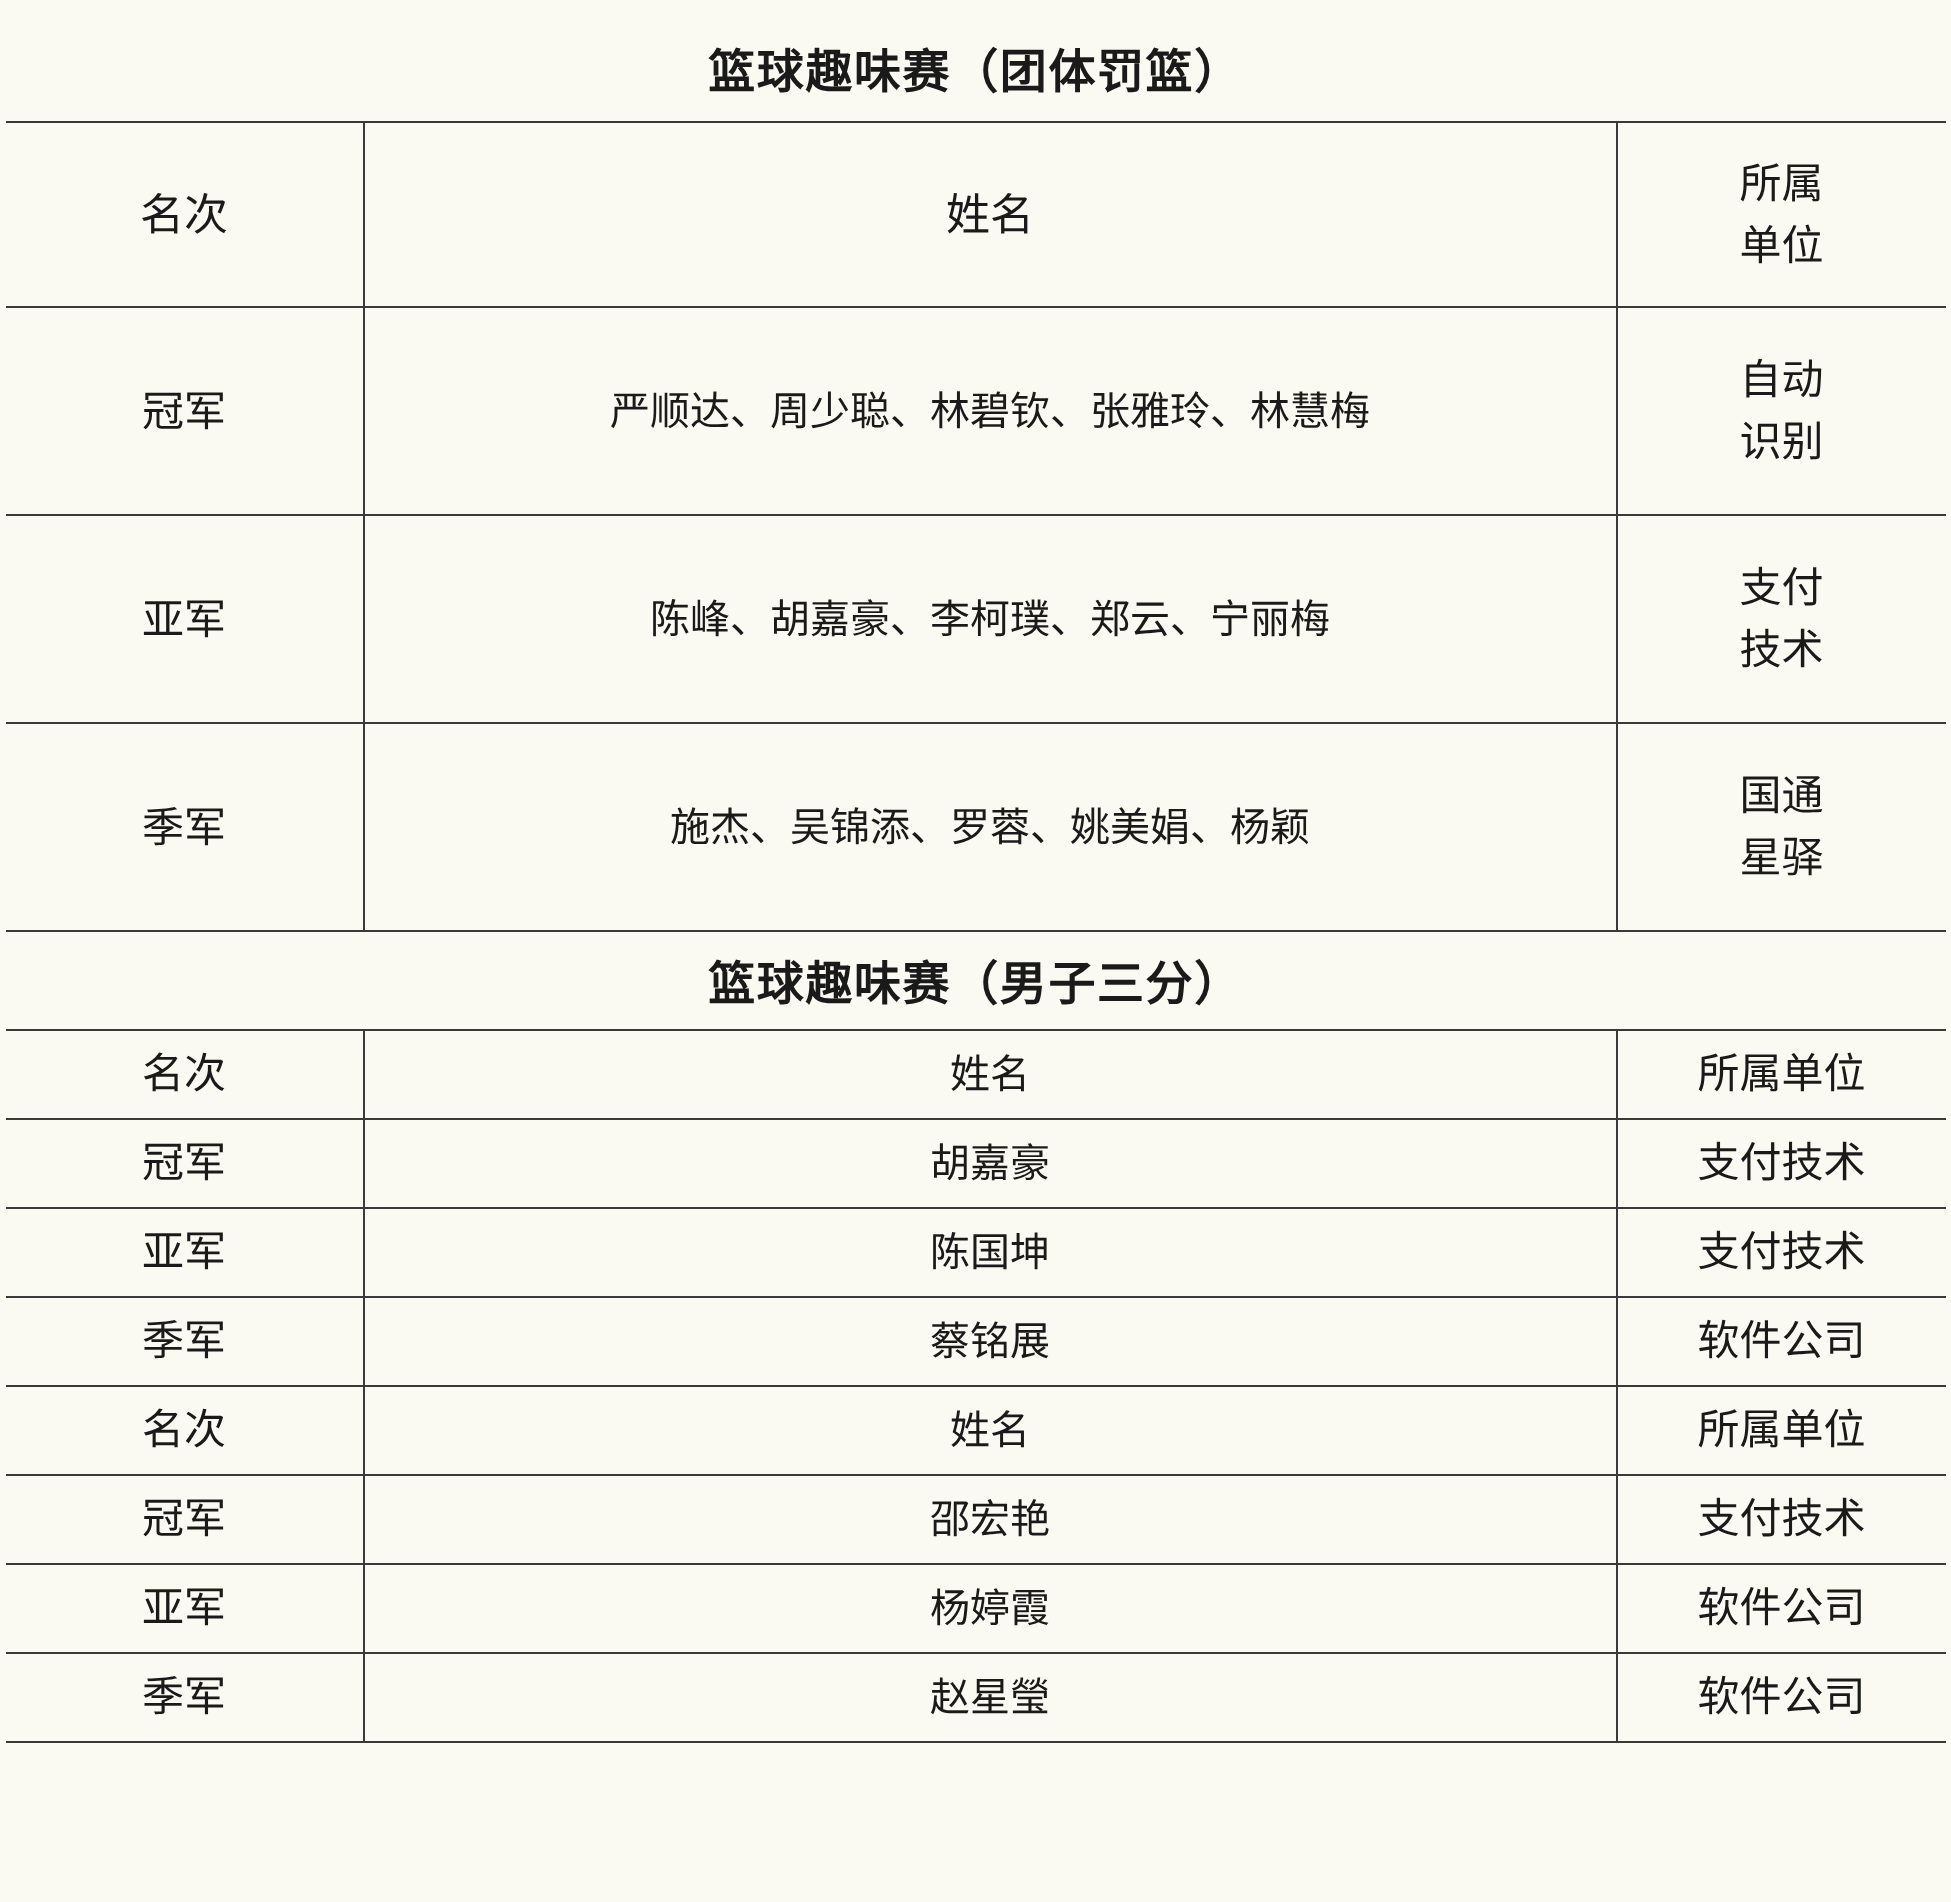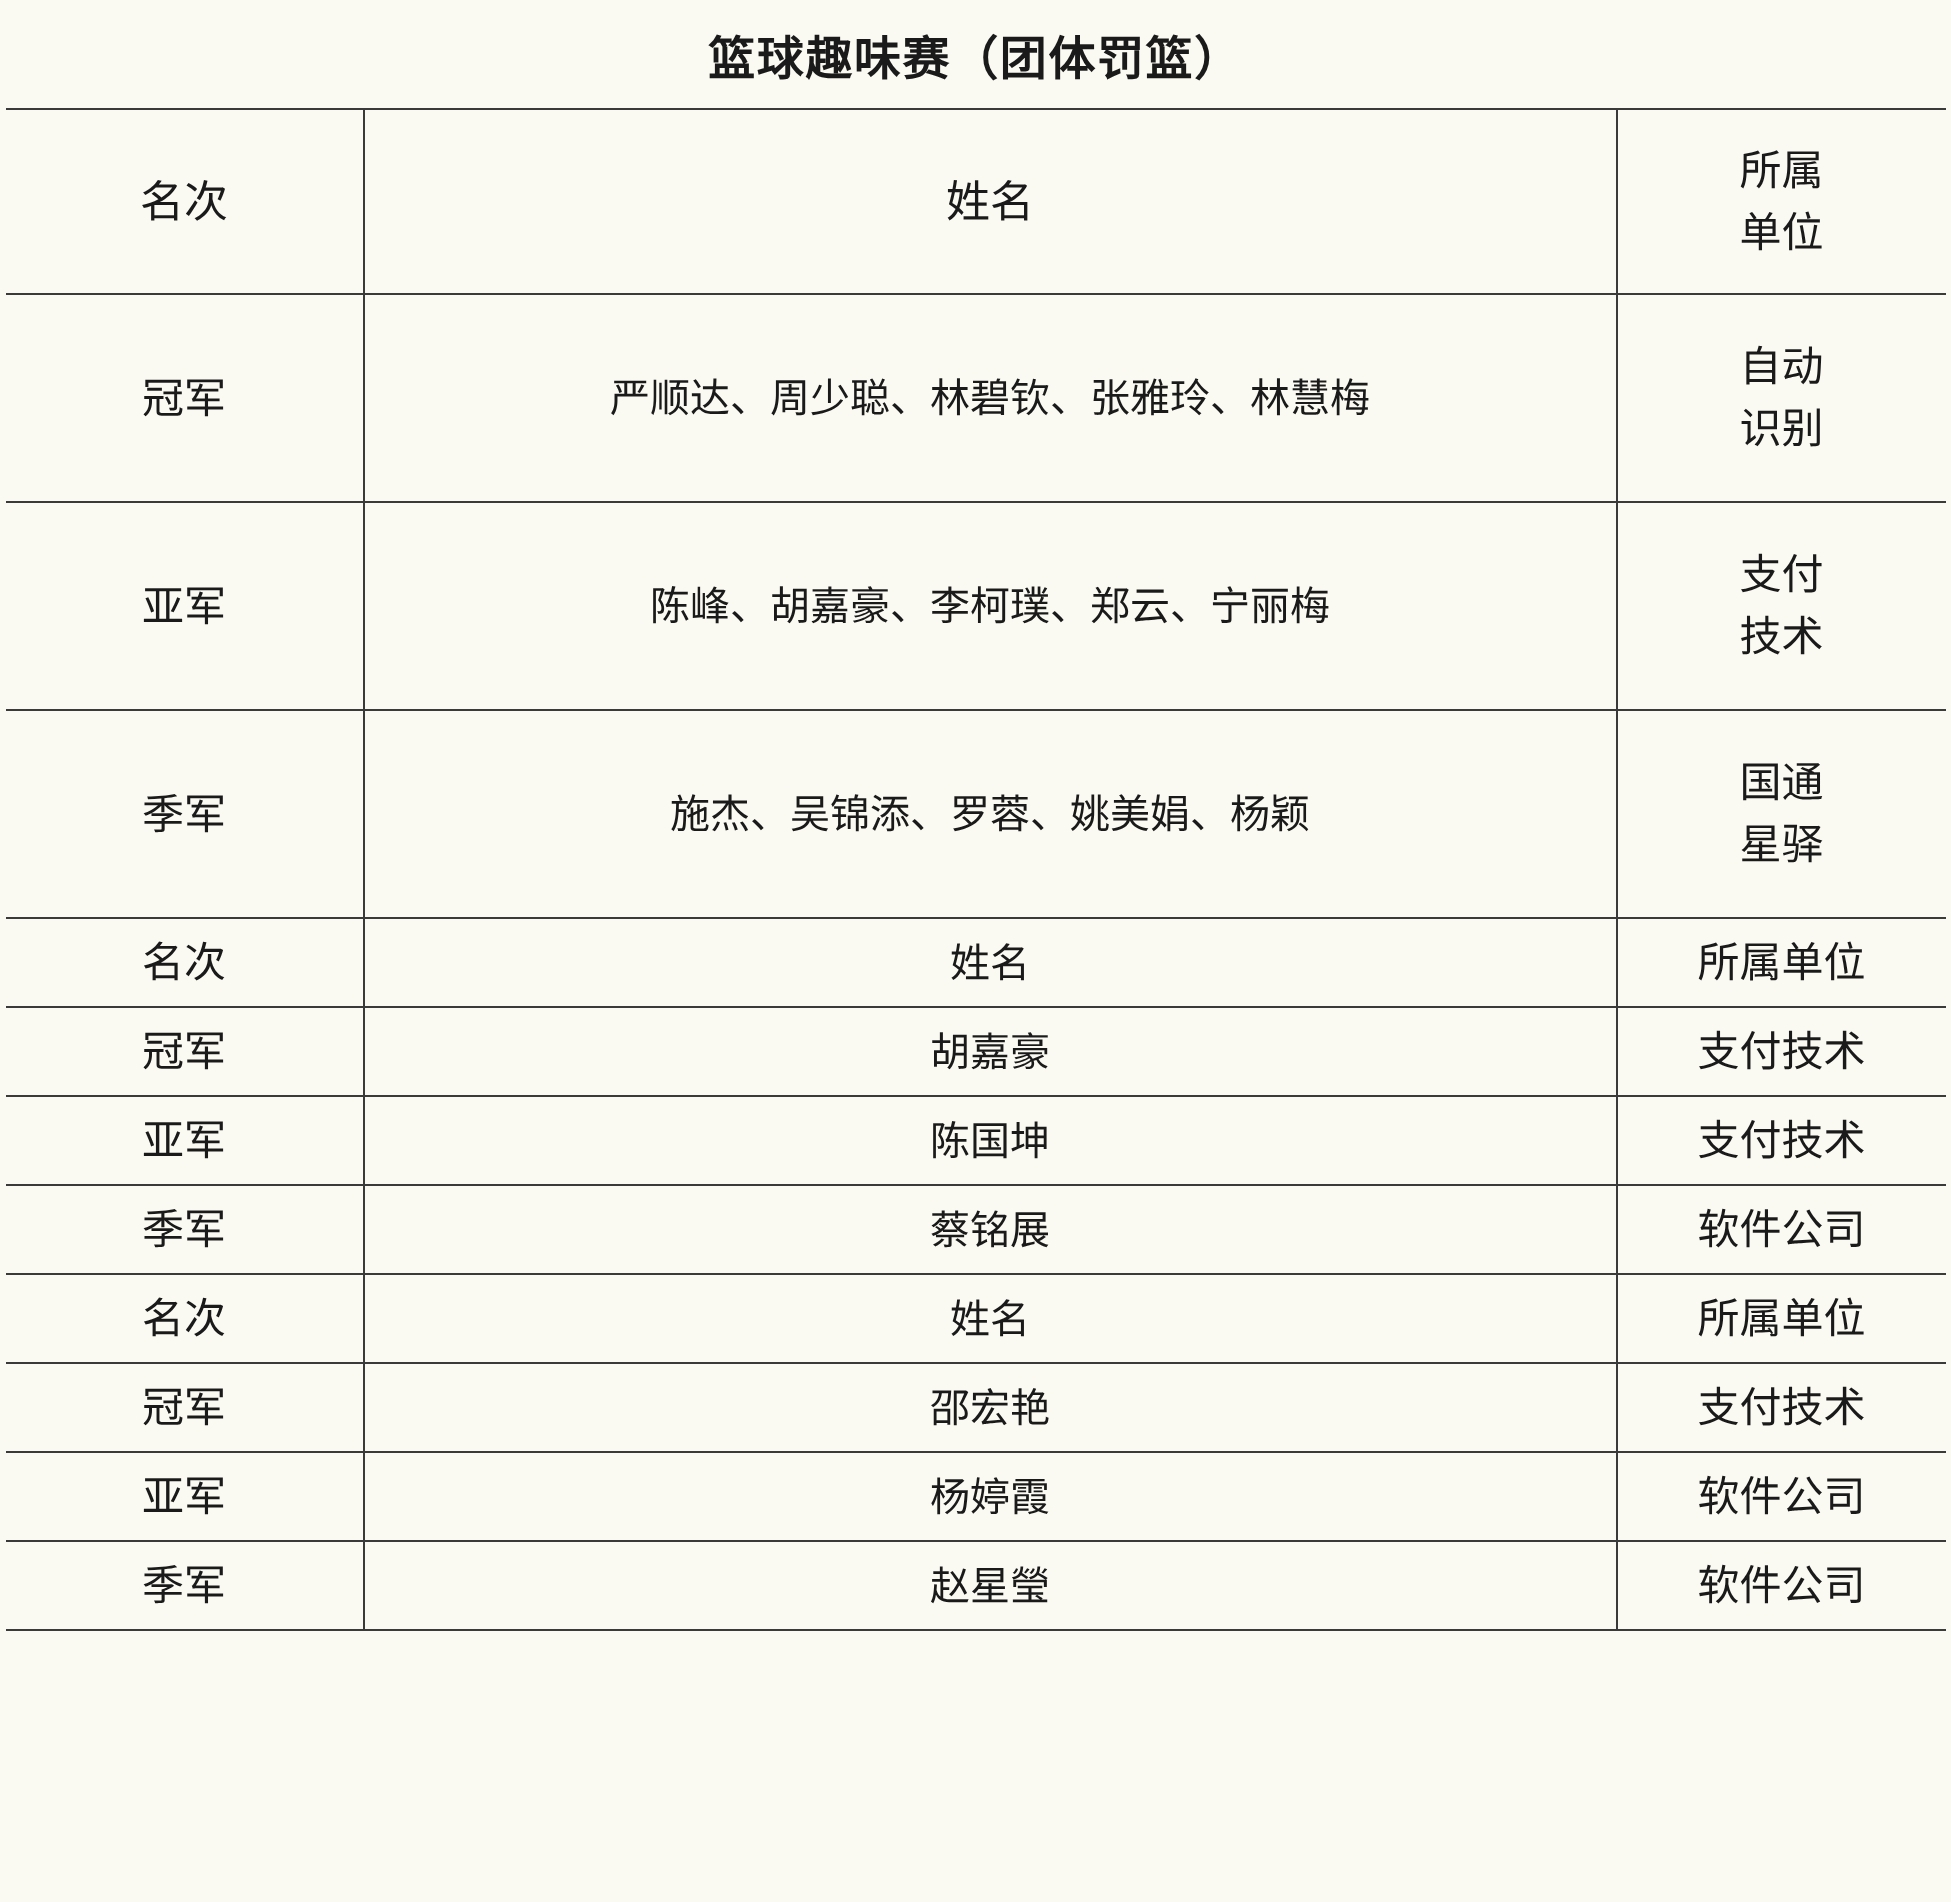--- a/index.html
+++ b/index.html
@@ -15,21 +15,21 @@
   }
   .page {
     width: 1951px;
     box-sizing: border-box;
     padding: 0 0 0 0;
     background: #fbfaf2;
   }
   table.result-table {
     border-collapse: collapse;
     width: 1940px;
-    margin: 4px auto;
+    margin: 17px auto;
     table-layout: fixed;
     background: #fbfaf2;
   }
   table.result-table td,
   table.result-table th {
     border: 2.3px solid #3a3a3a;
     text-align: center;
     vertical-align: middle;
     font-weight: normal;
     background: #fbfaf2;
@@ -132,20 +132,23 @@
       </tr>
       <tr class="big-row">
         <td class="rank-cell">季军</td>
         <td class="name-cell">施杰、吴锦添、罗蓉、姚美娟、杨颖</td>
         <td class="unit-cell">
           <span class="stack-line">国通</span>
           <span class="stack-line">星驿</span>
         </td>
       </tr>
 
+      <tr class="section-title">
+        <td colspan="3">篮球趣味赛（男子三分）</td>
+      </tr>
       <tr class="small-row">
         <td class="rank-cell">名次</td>
         <td class="name-cell">姓名</td>
         <td class="unit-cell">所属单位</td>
       </tr>
       <tr class="small-row">
         <td class="rank-cell">冠军</td>
         <td class="name-cell">胡嘉豪</td>
         <td class="unit-cell">支付技术</td>
       </tr>

